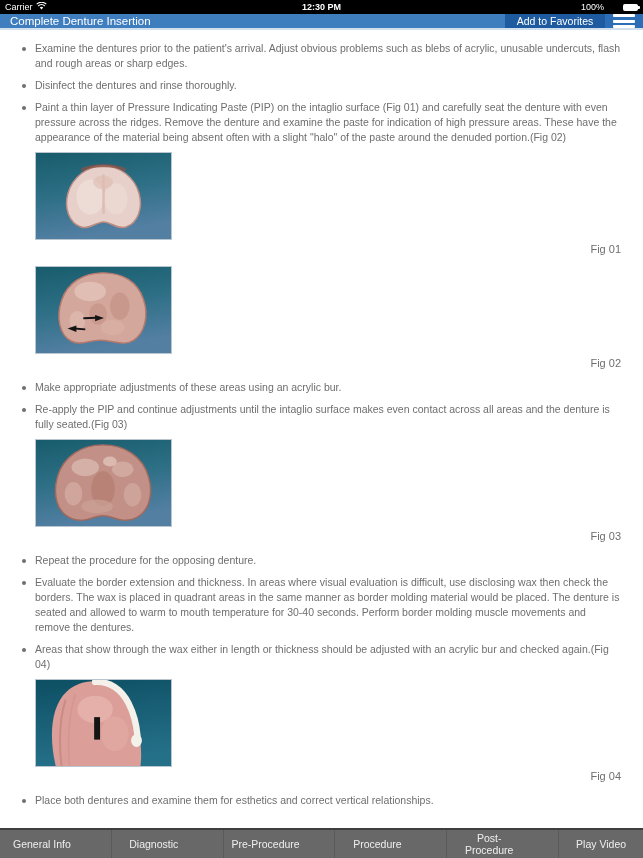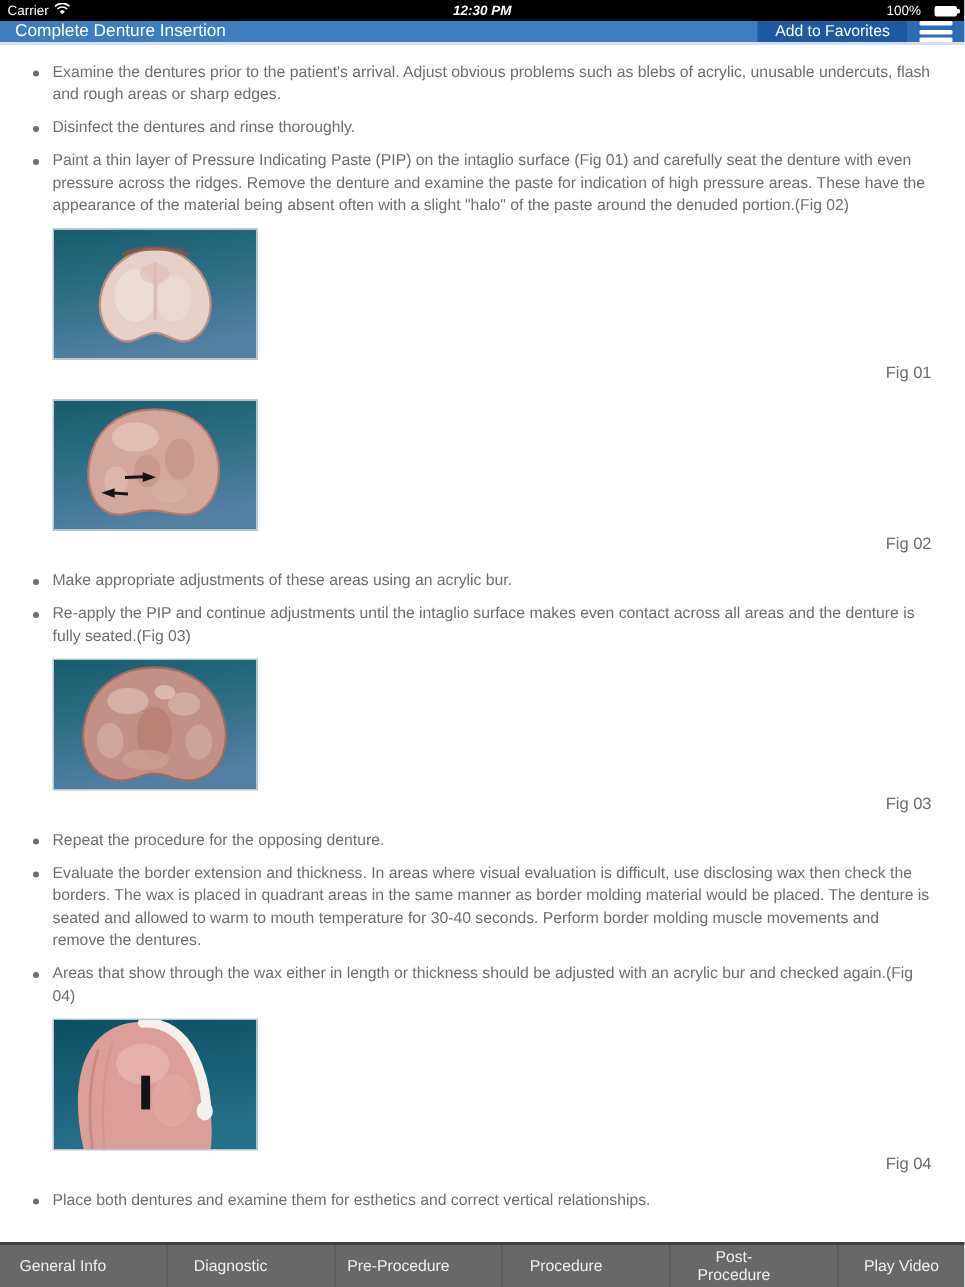--- a/index.html
+++ b/index.html
@@ -15,23 +15,23 @@
   
   .status-bar {
     height: 14px; background: #000;
     color: #fff; font-size: 9px;
     display: flex; align-items: center;
     padding: 0 5px; position: relative;
   }
   .status-left { display: flex; align-items: flex-start; gap: 3px; }
   .status-time {
     position: absolute; left: 0; right: 0; text-align: center;
-    font-weight: bold; font-size: 9px; font-style: italic;
-  }
-  .status-right { margin-left: auto; display: flex; align-items: center; gap: 9px; z-index: 1; }
+    font-weight: bold; font-size: 9px;
+  }
+  .status-right { margin-left: auto; display: flex; align-items: center; gap: 19px; z-index: 1; }
   .battery-icon {
     width: 15px; height: 7px; border: 1px solid #fff; border-radius: 1.5px;
     background: #fff; position: relative;
   }
   .battery-icon::after {
     content: ""; position: absolute; right: -3px; top: 1.5px;
     width: 2px; height: 3px; background: #fff; border-radius: 0 1px 1px 0;
   }
 
   

